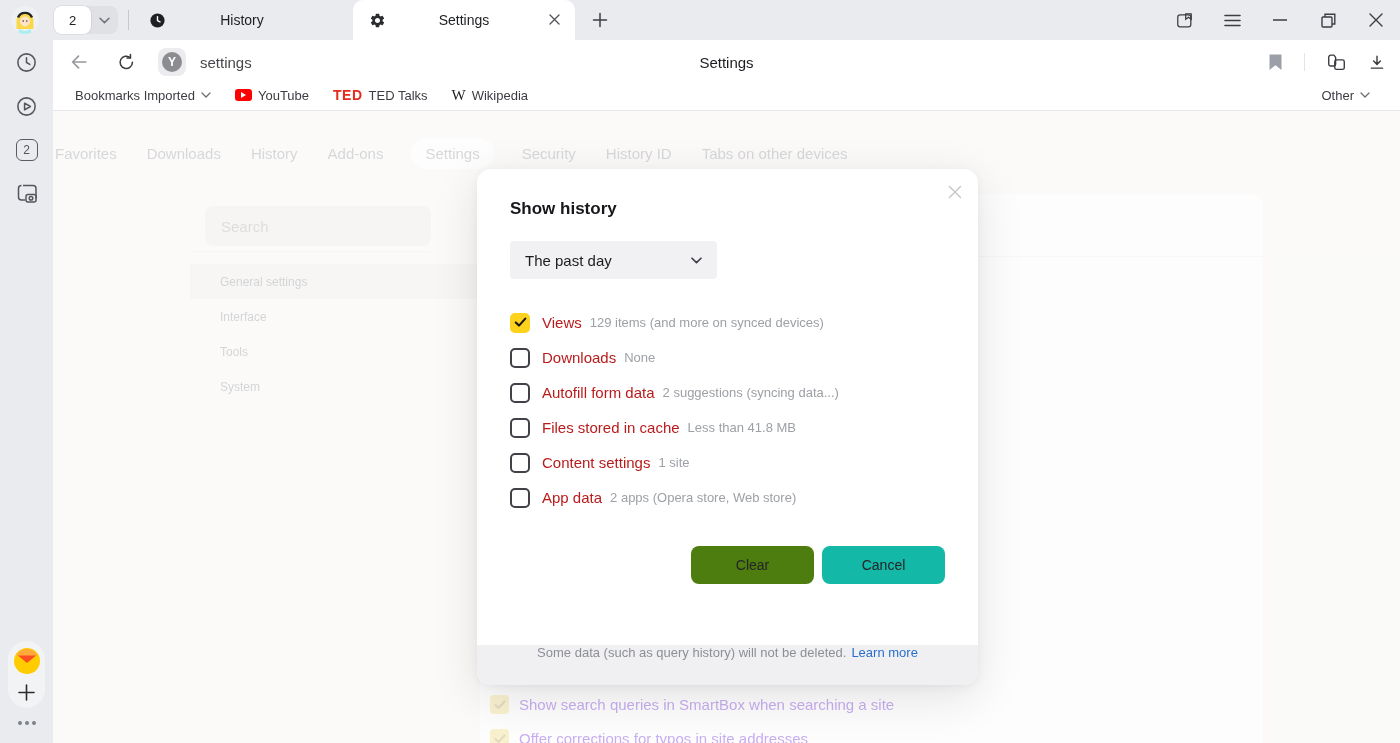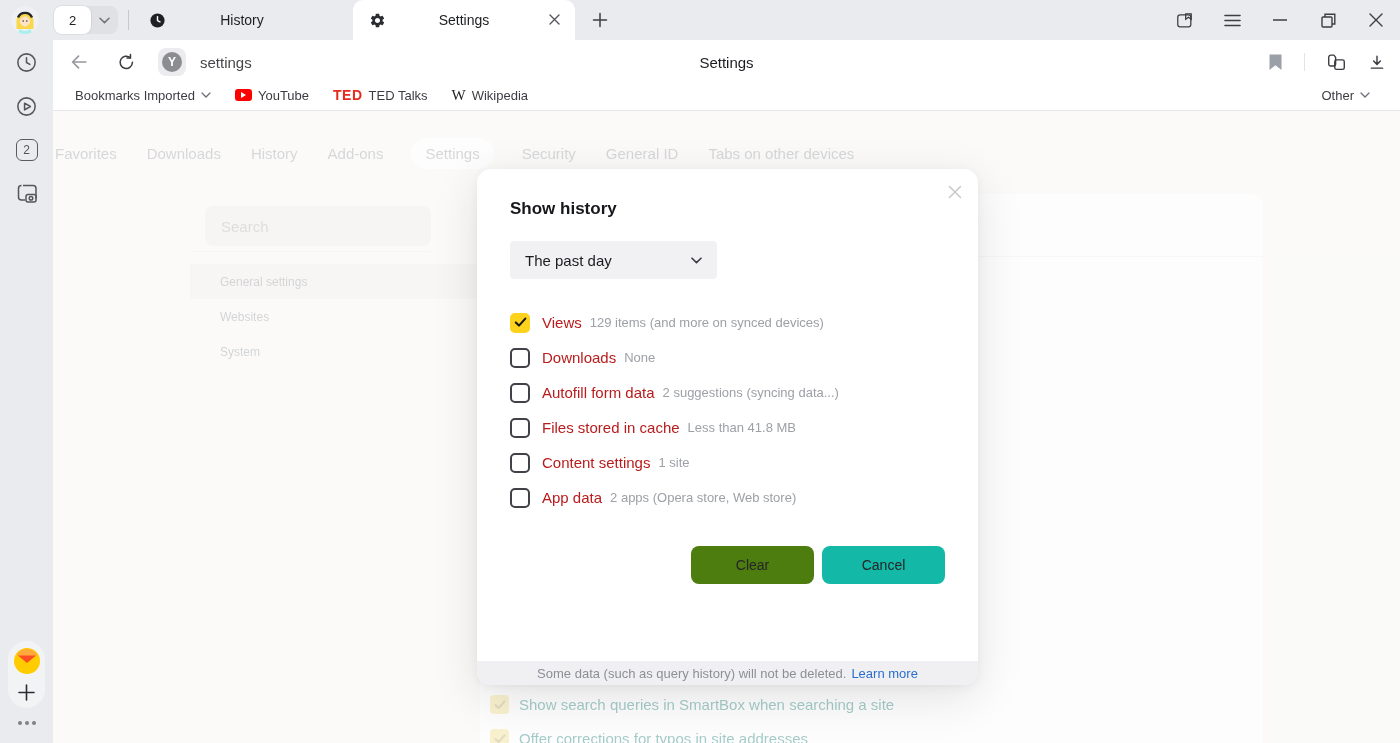--- a/index.html
+++ b/index.html
@@ -77,21 +77,21 @@
      border-radius:8px; display:flex; align-items:center; padding-left:16px; font-size:15px; color:#a9a7a5; cursor:text; }
   .bg-divider { position:absolute; left:137px; top:140px; width:241px; height:1px; background:#e8e6e4; }
   .bg-sidenav { position:absolute; left:137px; top:153px; width:291px; display:flex; flex-direction:column; }
   .bg-sidenav-item { height:35px; display:flex; align-items:center; padding-left:30px;
      font-size:12px; color:#8d8f94; cursor:pointer; }
   .bg-sidenav-item.active { background:#eae8e5; }
   .bg-options { position:absolute; left:437px; top:584px; display:flex; flex-direction:column; gap:15px; }
   .bg-option-row { display:flex; align-items:center; gap:10px; }
   .bg-cb { width:19px; height:19px; border-radius:4px; background:#f0d77e; display:flex;
      align-items:center; justify-content:center; }
-  .bg-option-label { font-size:15px; color:#0f766e; }
+  .bg-option-label { font-size:15px; color:#6d28d9; }
   .content-overlay { position:absolute; inset:0; background:rgba(255,255,255,.62); }
 
   
   .modal { position:absolute; left:424px; top:58px; width:501px; height:516px; background:#fff;
      border-radius:14px; box-shadow:0 12px 48px rgba(0,0,0,.11), 0 2px 10px rgba(0,0,0,.05); }
   .modal-close { position:absolute; top:12px; right:12px; display:flex; cursor:pointer; padding:4px; }
   .modal-body { padding:0 33px; }
   .modal-title { padding-top:30px; font-size:17px; font-weight:bold; color:#17181b; }
   .range-select { margin-top:22px; width:207px; height:38px; background:#f1f1f3; border-radius:4px;
      display:flex; align-items:center; justify-content:space-between; padding:0 15px;
@@ -103,22 +103,22 @@
   .cb .check { display:none; }
   .cb.checked { border:none; background:#fcd21d; }
   .cb.checked .check { display:block; }
   .item-label { margin-left:12px; font-size:15px; color:#b91c1c; white-space:nowrap; }
   .item-detail { margin-left:8px; font-size:13px; color:#9da0a5; white-space:nowrap; }
   .modal-buttons { margin-top:31px; display:flex; justify-content:flex-end; gap:8px; }
   .btn { width:123px; height:38px; border:none; border-radius:8px; font-size:14px; cursor:pointer;
      font-family:inherit; color:#242528; }
   .btn-clear { background:#4d7c0f; }
   .btn-cancel { background:#14b8a6; }
-  .modal-footer { position:absolute; left:0; right:0; bottom:0; height:24px; background:#f0f0f2;
-     border-radius:0 0 14px 14px; display:flex; align-items:center; justify-content:center;
+  .modal-footer { position:absolute; left:0; right:0; bottom:0; height:40px; background:#f0f0f2;
+     border-radius:0 0 14px 14px; display:flex; align-items:flex-start; justify-content:center;
      font-size:13px; color:#8c8f96; gap:5px; }
   .footer-link { color:#2b6fce; cursor:pointer; }
 
   svg { display:block; }
 </style>
 </head>
 <body>
 
 <div class="app">
 
@@ -328,36 +328,37 @@
             <span class="bg-nav-tab">Downloads</span>
 
             <span class="bg-nav-tab">History</span>
 
             <span class="bg-nav-tab">Add-ons</span>
 
             <span class="bg-nav-tab active">Settings</span>
 
             <span class="bg-nav-tab">Security</span>
 
-            <span class="bg-nav-tab">General ID</span>
+            <span class="bg-nav-tab">History ID</span>
 
             <span class="bg-nav-tab">Tabs on other devices</span>
 
         </div>
 
         <div class="bg-search">Search</div>
         <div class="bg-divider"></div>
 
         <div class="bg-sidenav">
 
             <div class="bg-sidenav-item active">General settings</div>
 
-
-
-            <div class="bg-sidenav-item">Websites</div>
+            <div class="bg-sidenav-item">Interface</div>
+
+            <div class="bg-sidenav-item">Tools</div>
+
 
             <div class="bg-sidenav-item">System</div>
 
         </div>
 
         <div class="bg-options">
 
             <div class="bg-option-row">
               <span class="bg-cb">
                 <svg width="12" height="10" viewBox="0 0 12 10">

